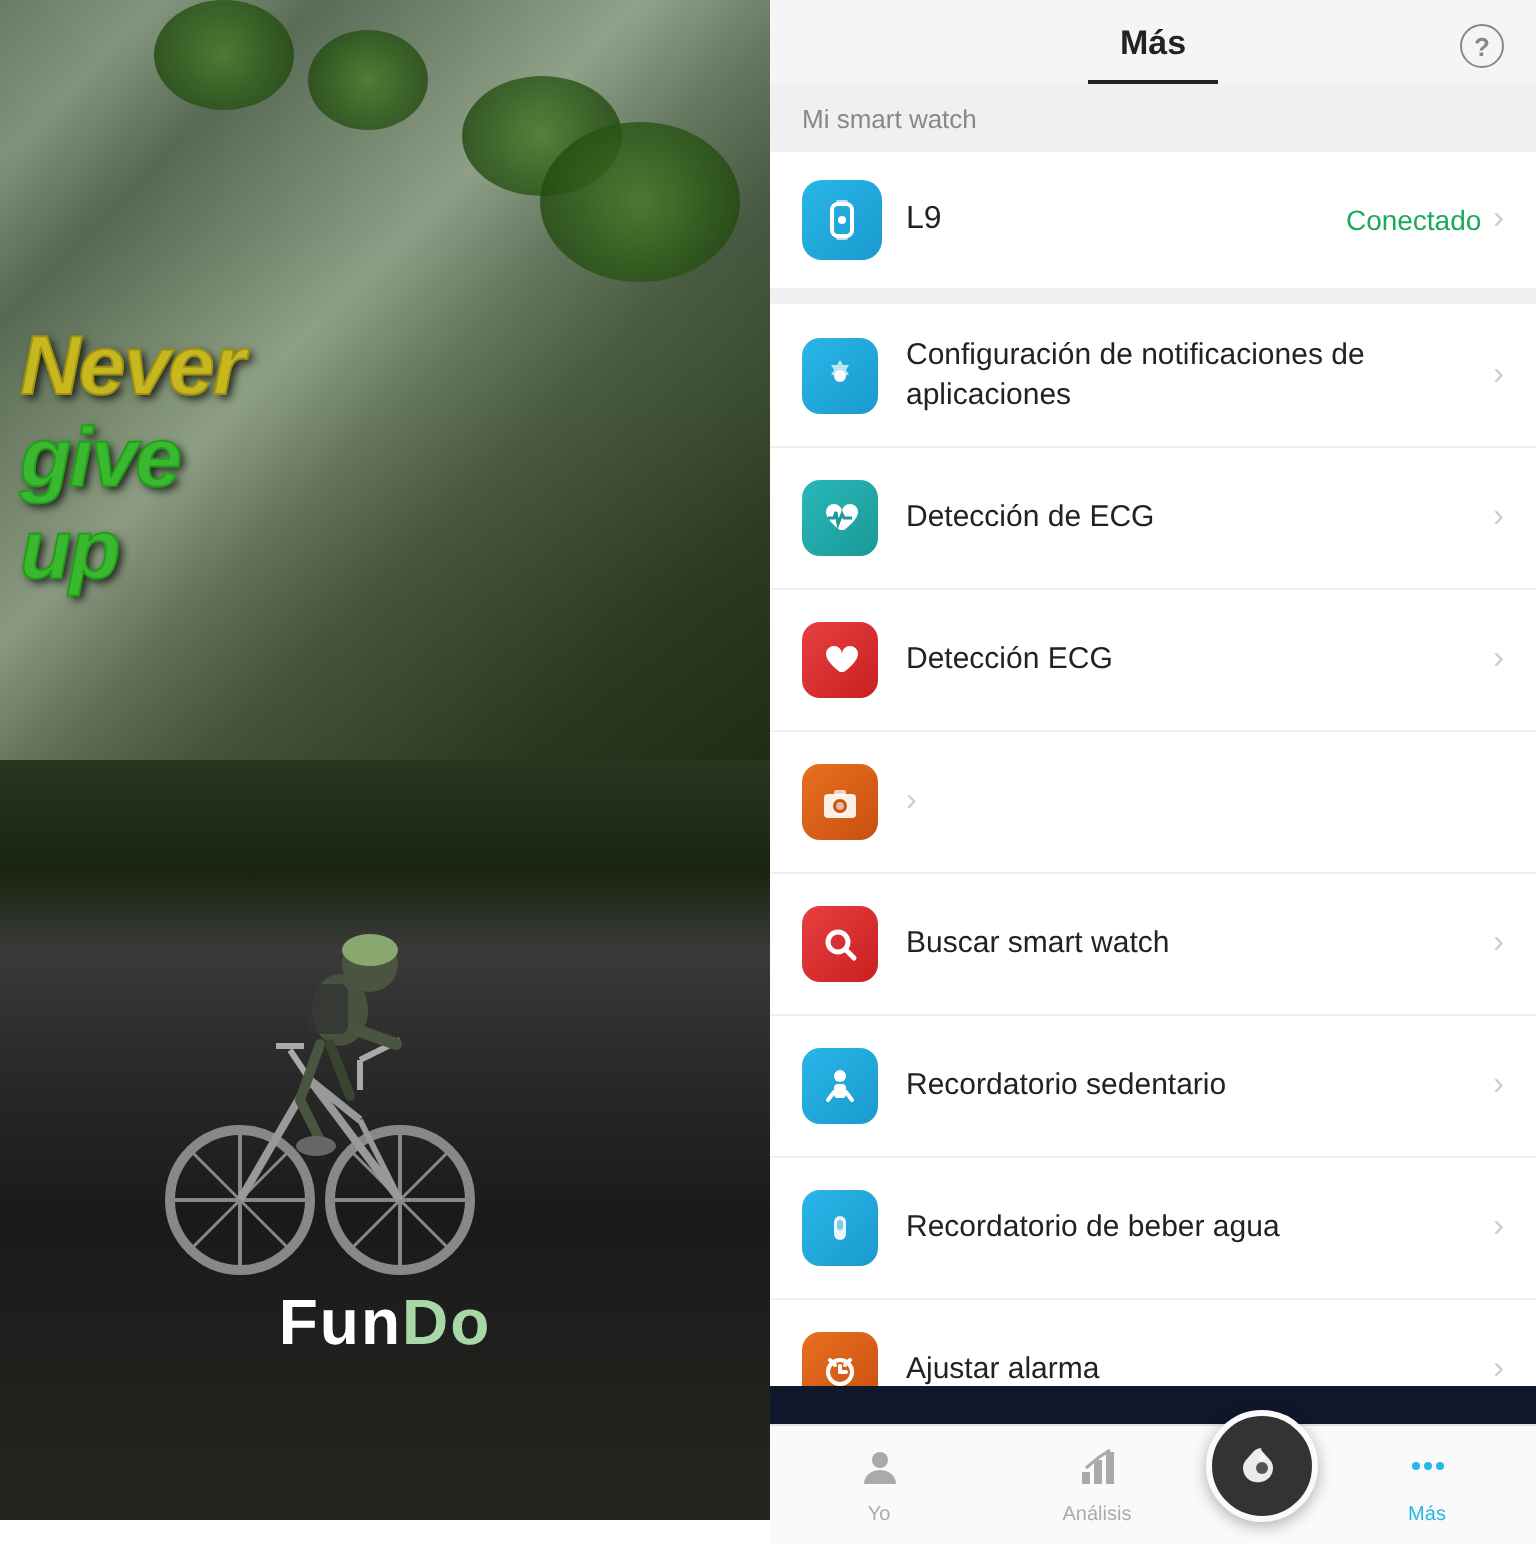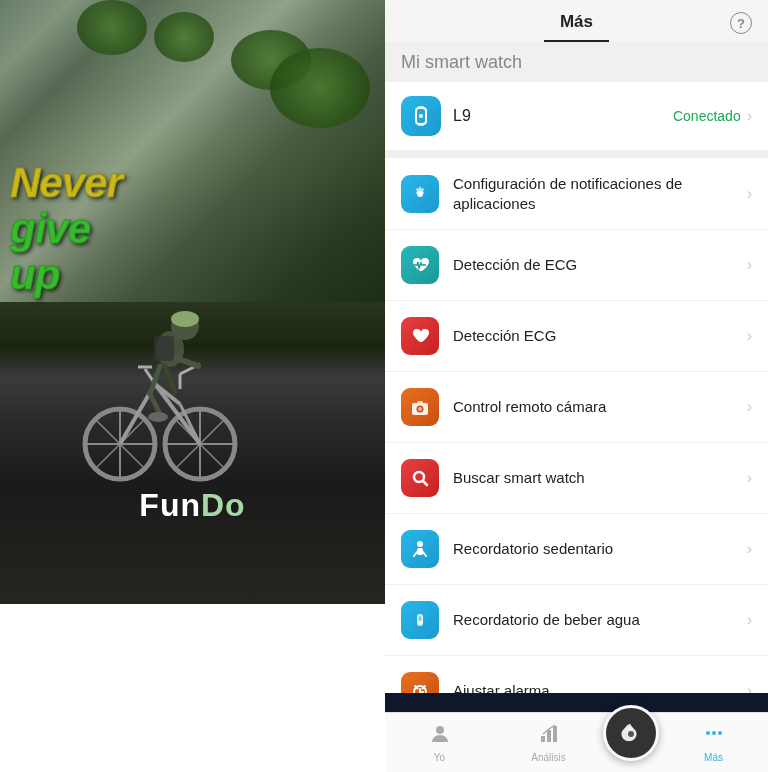--- a/index.html
+++ b/index.html
@@ -7,21 +7,21 @@
       width: 768px;
       height: 772px;
       overflow: hidden;
       display: flex;
       font-family: -apple-system, BlinkMacSystemFont, 'Segoe UI', sans-serif;
     }
 
     
     .left-panel {
       width: 385px;
-      height: 604px;
+      height: 760px;
       position: relative;
       overflow: hidden;
       flex-shrink: 0;
     }
     .left-panel-bg {
       width: 100%;
       height: 100%;
       background: linear-gradient(
         to bottom,
         #5a7a6a 0%,
@@ -179,21 +179,21 @@
     }
 
     
     .content {
       flex: 1;
       overflow-y: auto;
       background: #f0f0f0;
     }
 
     .section-label {
-      font-size: 18px;
+      font-size: 13px;
       color: #888;
       padding: 10px 16px 6px 16px;
       background: #f0f0f0;
     }
 
     
     .device-card {
       background: white;
       margin: 3px 0 8px 0;
       padding: 14px 16px;
@@ -483,21 +483,20 @@
 
       <div class="menu-item">
         <div class="menu-icon-wrap icon-orange-cam">
           <svg width="20" height="20" viewBox="0 0 20 20" fill="white">
             <rect x="2" y="6" width="16" height="12" rx="2" fill="white" opacity="0.9"></rect>
             <circle cx="10" cy="12" r="3.5" fill="#c85010"></circle>
             <circle cx="10" cy="12" r="2" fill="white" opacity="0.6"></circle>
             <rect x="7" y="4" width="6" height="3" rx="1" fill="white" opacity="0.7"></rect>
           </svg>
         </div>
-        <span class="menu-text">Control remoto cámara</span>
         <span class="chevron">›</span>
       </div>
 
       <div class="menu-item">
         <div class="menu-icon-wrap icon-red-search">
           <svg width="20" height="20" viewBox="0 0 20 20" fill="none">
             <circle cx="9" cy="9" r="5" stroke="white" stroke-width="2.5"></circle>
             <line x1="13" y1="13" x2="17" y2="17" stroke="white" stroke-width="2.5" stroke-linecap="round"></line>
           </svg>
         </div>

